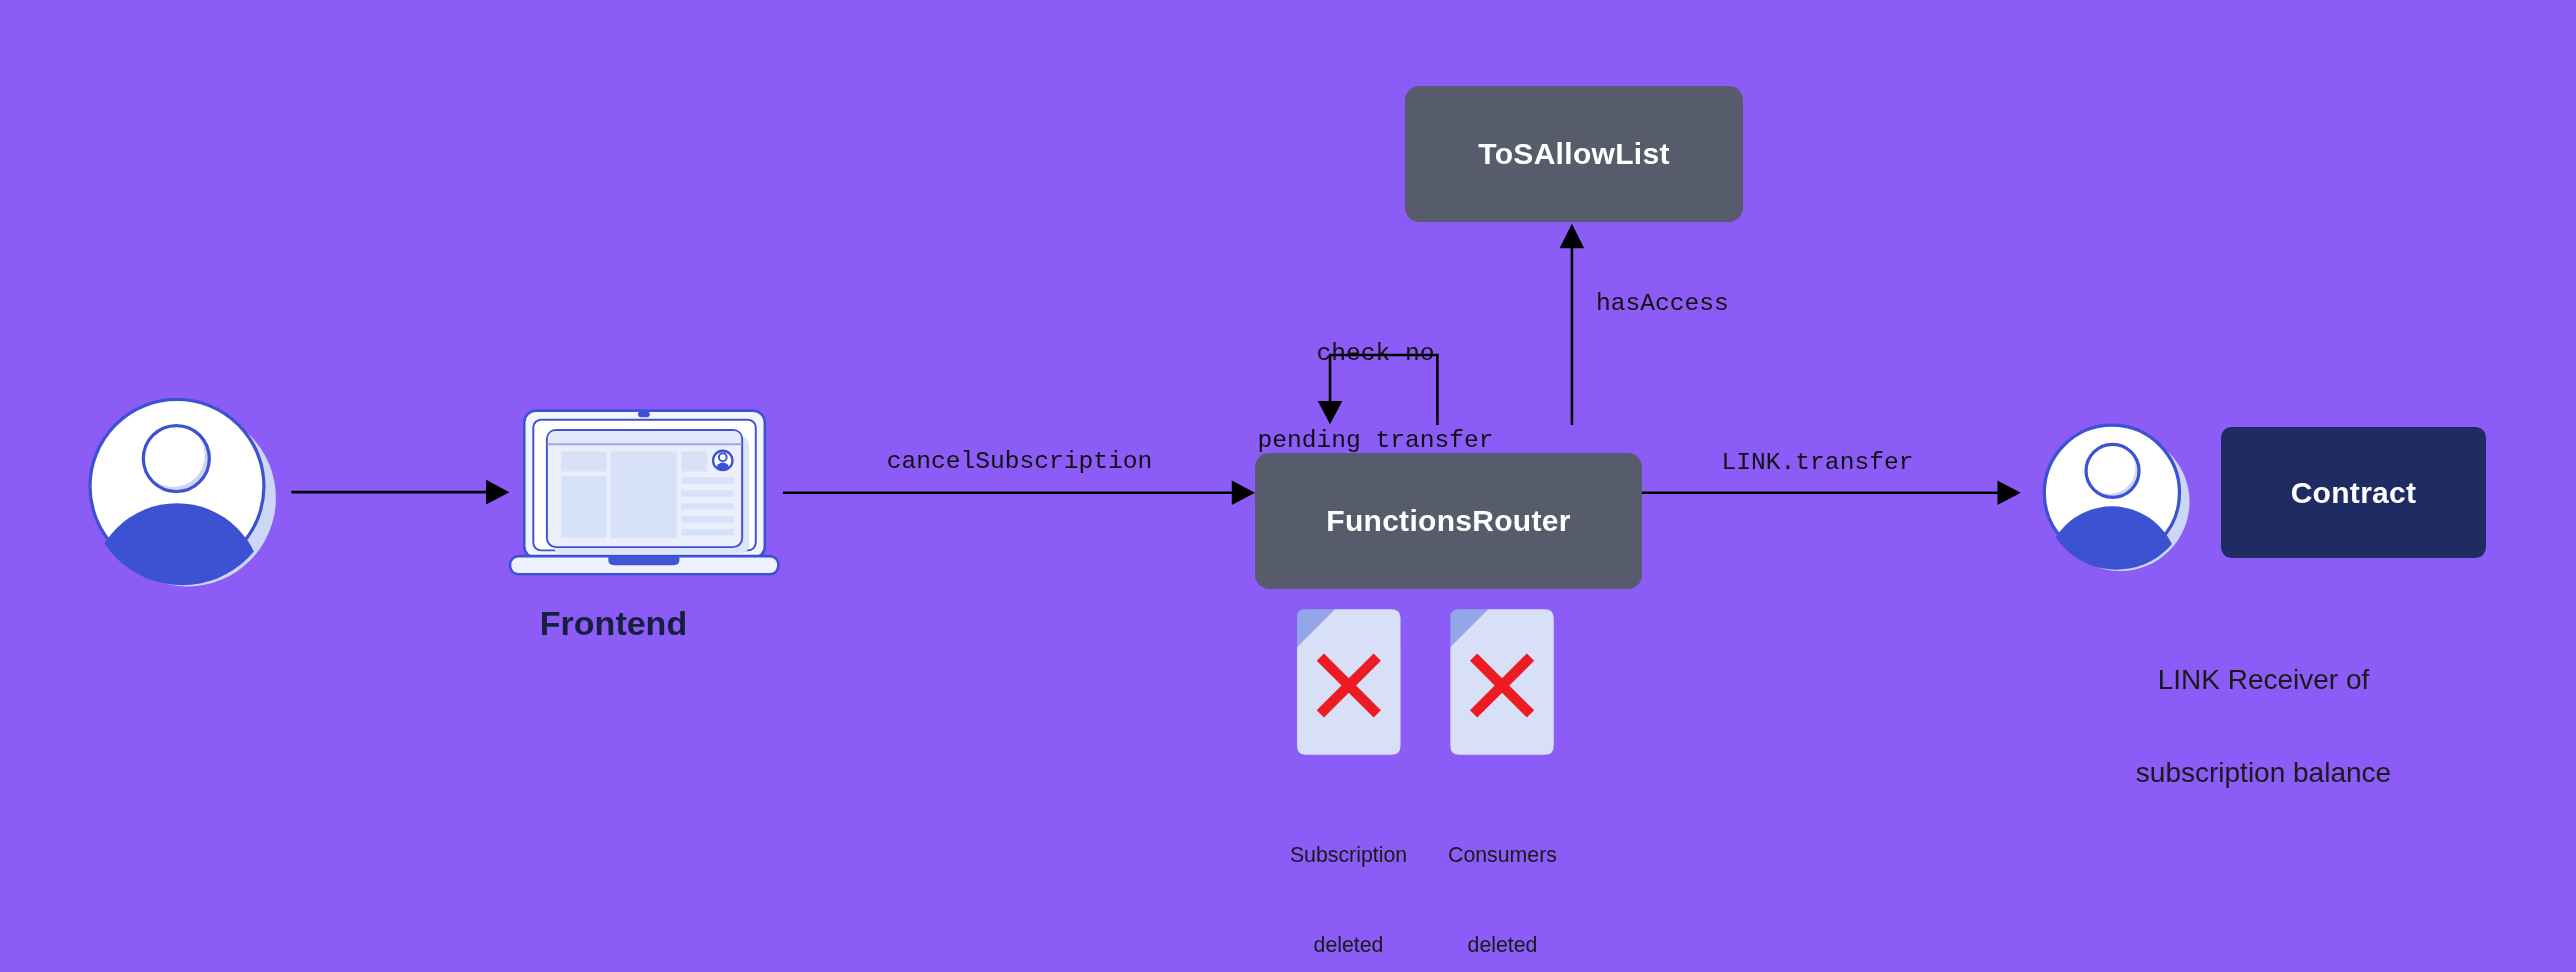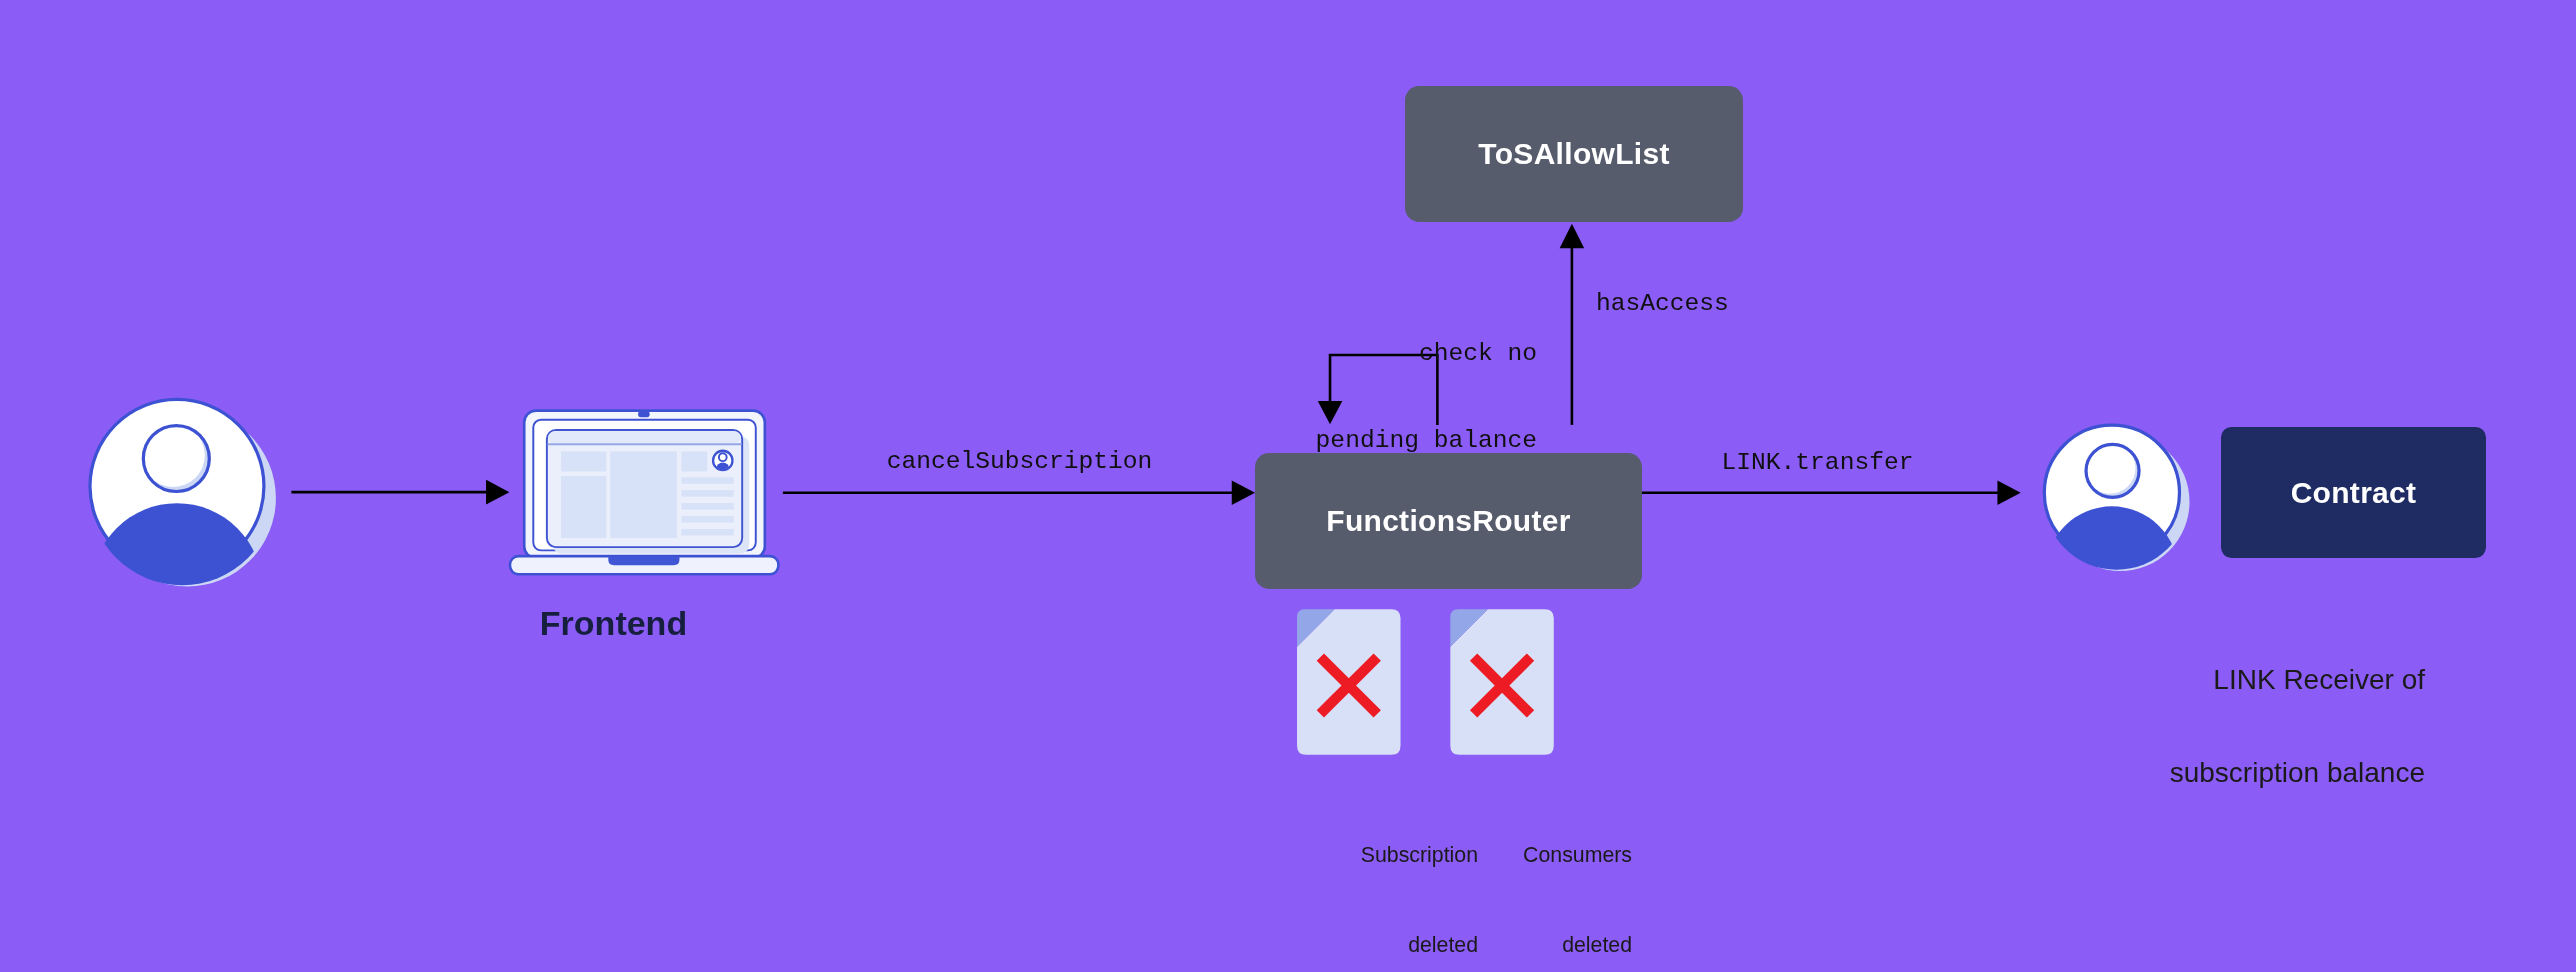--- a/index.html
+++ b/index.html
@@ -25,21 +25,21 @@
     font-size:24.6px;color:#101010;
   }
   .center{text-align:center;}
   .node-label{
     font-weight:bold;font-size:34px;color:#16203E;text-align:center;
   }
   .caption{
     font-size:21.3px;line-height:30px;color:#1A1A1A;text-align:center;
   }
   .caption.big{font-size:28px;line-height:31px;}
-  .two-line span{display:block;text-align:right;}
+  .two-line span{display:block;}
 </style>
 </head>
 <body>
 
 <div class="stage">
 
   <svg class="layer" viewBox="0 0 3982 1503" aria-hidden="true">
     <defs>
       <clipPath id="clipEoa">
           <circle cx="281" cy="761" r="144"></circle>
@@ -164,21 +164,21 @@
     <span>Contract</span>
   </div>
 
 
   <div class="lbl node-label" style="left:484px;top:604px;width:259px;">Frontend</div>
 
   <div class="lbl mono center" style="left:858px;top:448px;width:323px;">cancelSubscription</div>
 
   <div class="lbl mono center two-line" style="left:1214px;top:281px;width:323px;line-height:29px;">
     <span>check no</span>
-    <span>pending balance</span>
+    <span>pending transfer</span>
   </div>
 
   <div class="lbl mono" style="left:1596px;top:290px;">hasAccess</div>
 
   <div class="lbl mono center" style="left:1656px;top:449px;width:323px;">LINK.transfer</div>
 
   <div class="lbl caption big two-line" style="left:2102px;top:602px;width:323px;">
     <span>LINK Receiver of</span>
     <span>subscription balance</span>
   </div>

